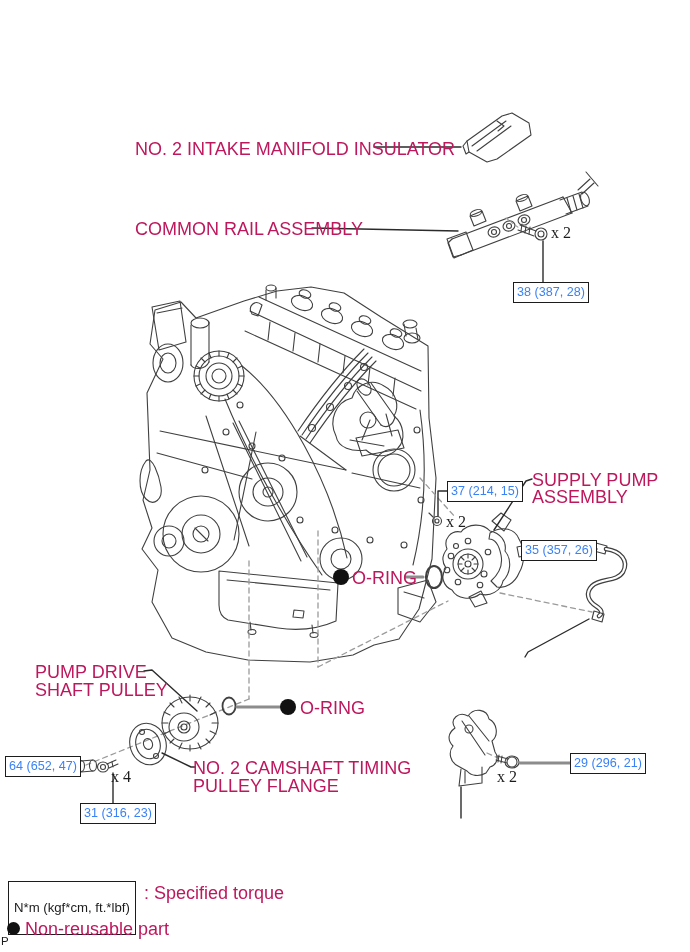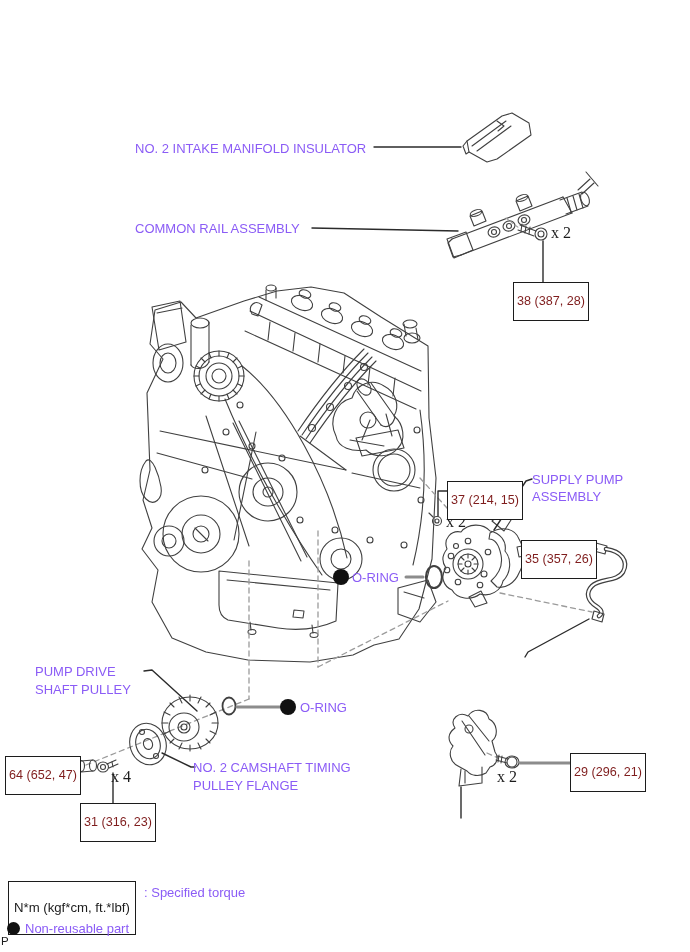--- a/index.html
+++ b/index.html
@@ -1,21 +1,21 @@
 <!DOCTYPE html>
 <html><head>
 <meta charset="utf-8">
 <style>
   html,body{margin:0;padding:0;background:#fff;}
   #page{position:relative;width:690px;height:952px;background:#ffffff;overflow:hidden;
         font-family:"Liberation Sans", sans-serif;color:#1c1c1c;}
   #art{position:absolute;left:0;top:0;}
-  .lbl{position:absolute;font-size:13px;line-height:16px;white-space:nowrap;color:#8b5cf6;}
+  .lbl{position:absolute;font-size:18px;line-height:16px;white-space:nowrap;color:#be185d;}
   .tq{position:absolute;border:1.5px solid #1c1c1c;background:#fff;font-size:12.6px;
-      line-height:15px;padding:11px 3px;white-space:nowrap;color:#7f1d1d;}
+      line-height:15px;padding:2px 3px;white-space:nowrap;color:#3b82f6;}
   .qty{position:absolute;font-size:16px;white-space:nowrap;color:#1c1c1c;font-family:Liberation Serif, serif;}
   .dot{position:absolute;width:16px;height:16px;border-radius:50%;background:#111;}
   .dot.sm{width:13px;height:13px;}
   .legendbox{position:absolute;border:1.5px solid #1c1c1c;font-size:13.2px;line-height:16px;
       padding:18px 5px;white-space:nowrap;background:#fff;}
   .footp{position:absolute;font-size:11.5px;color:#1c1c1c;}
 </style>
 </head>
 <body>
 

